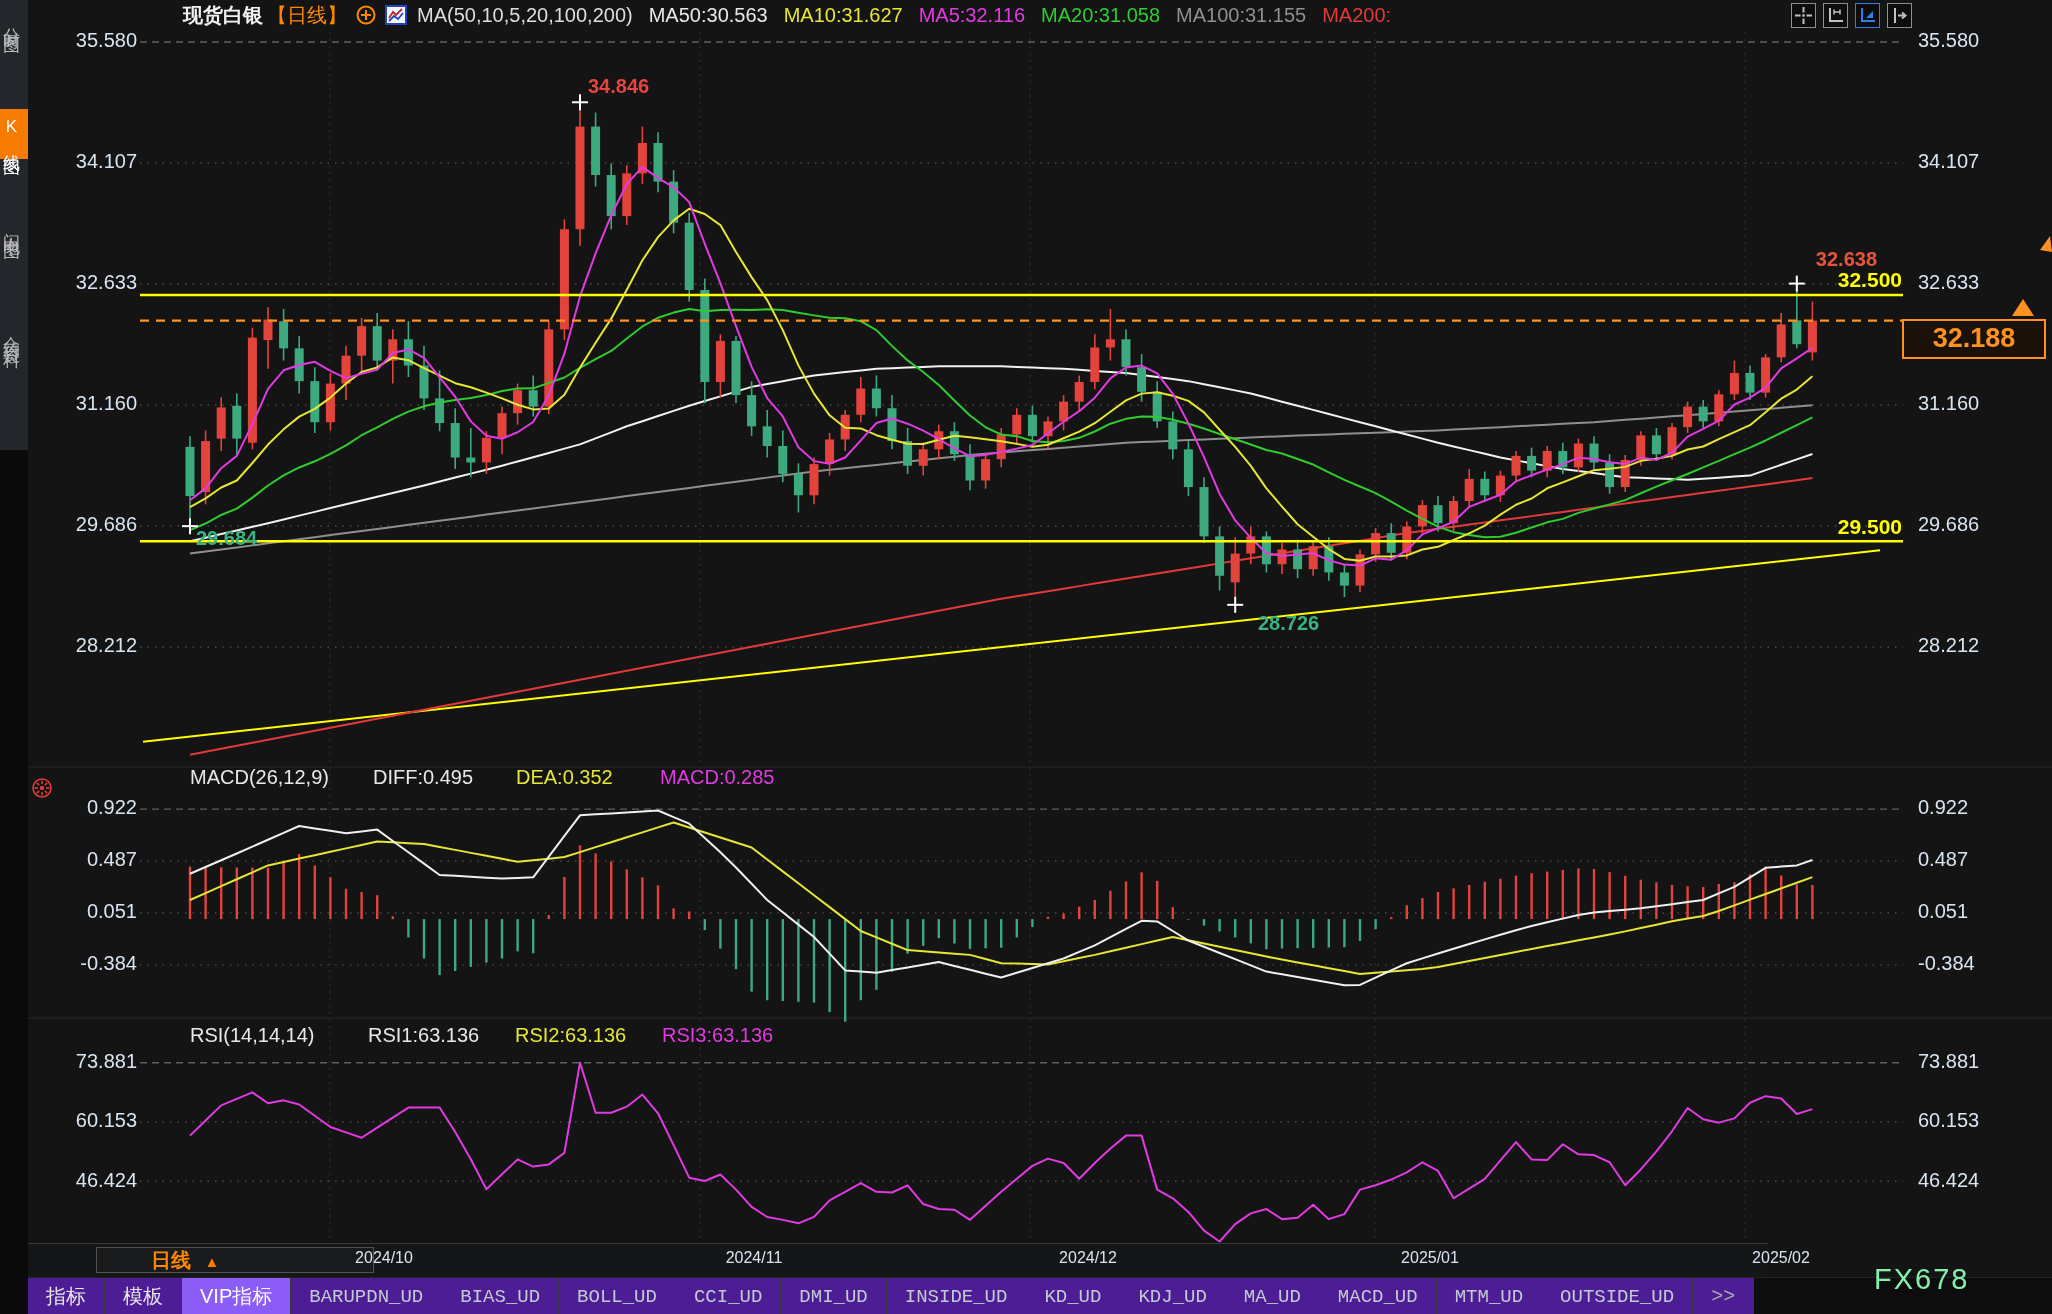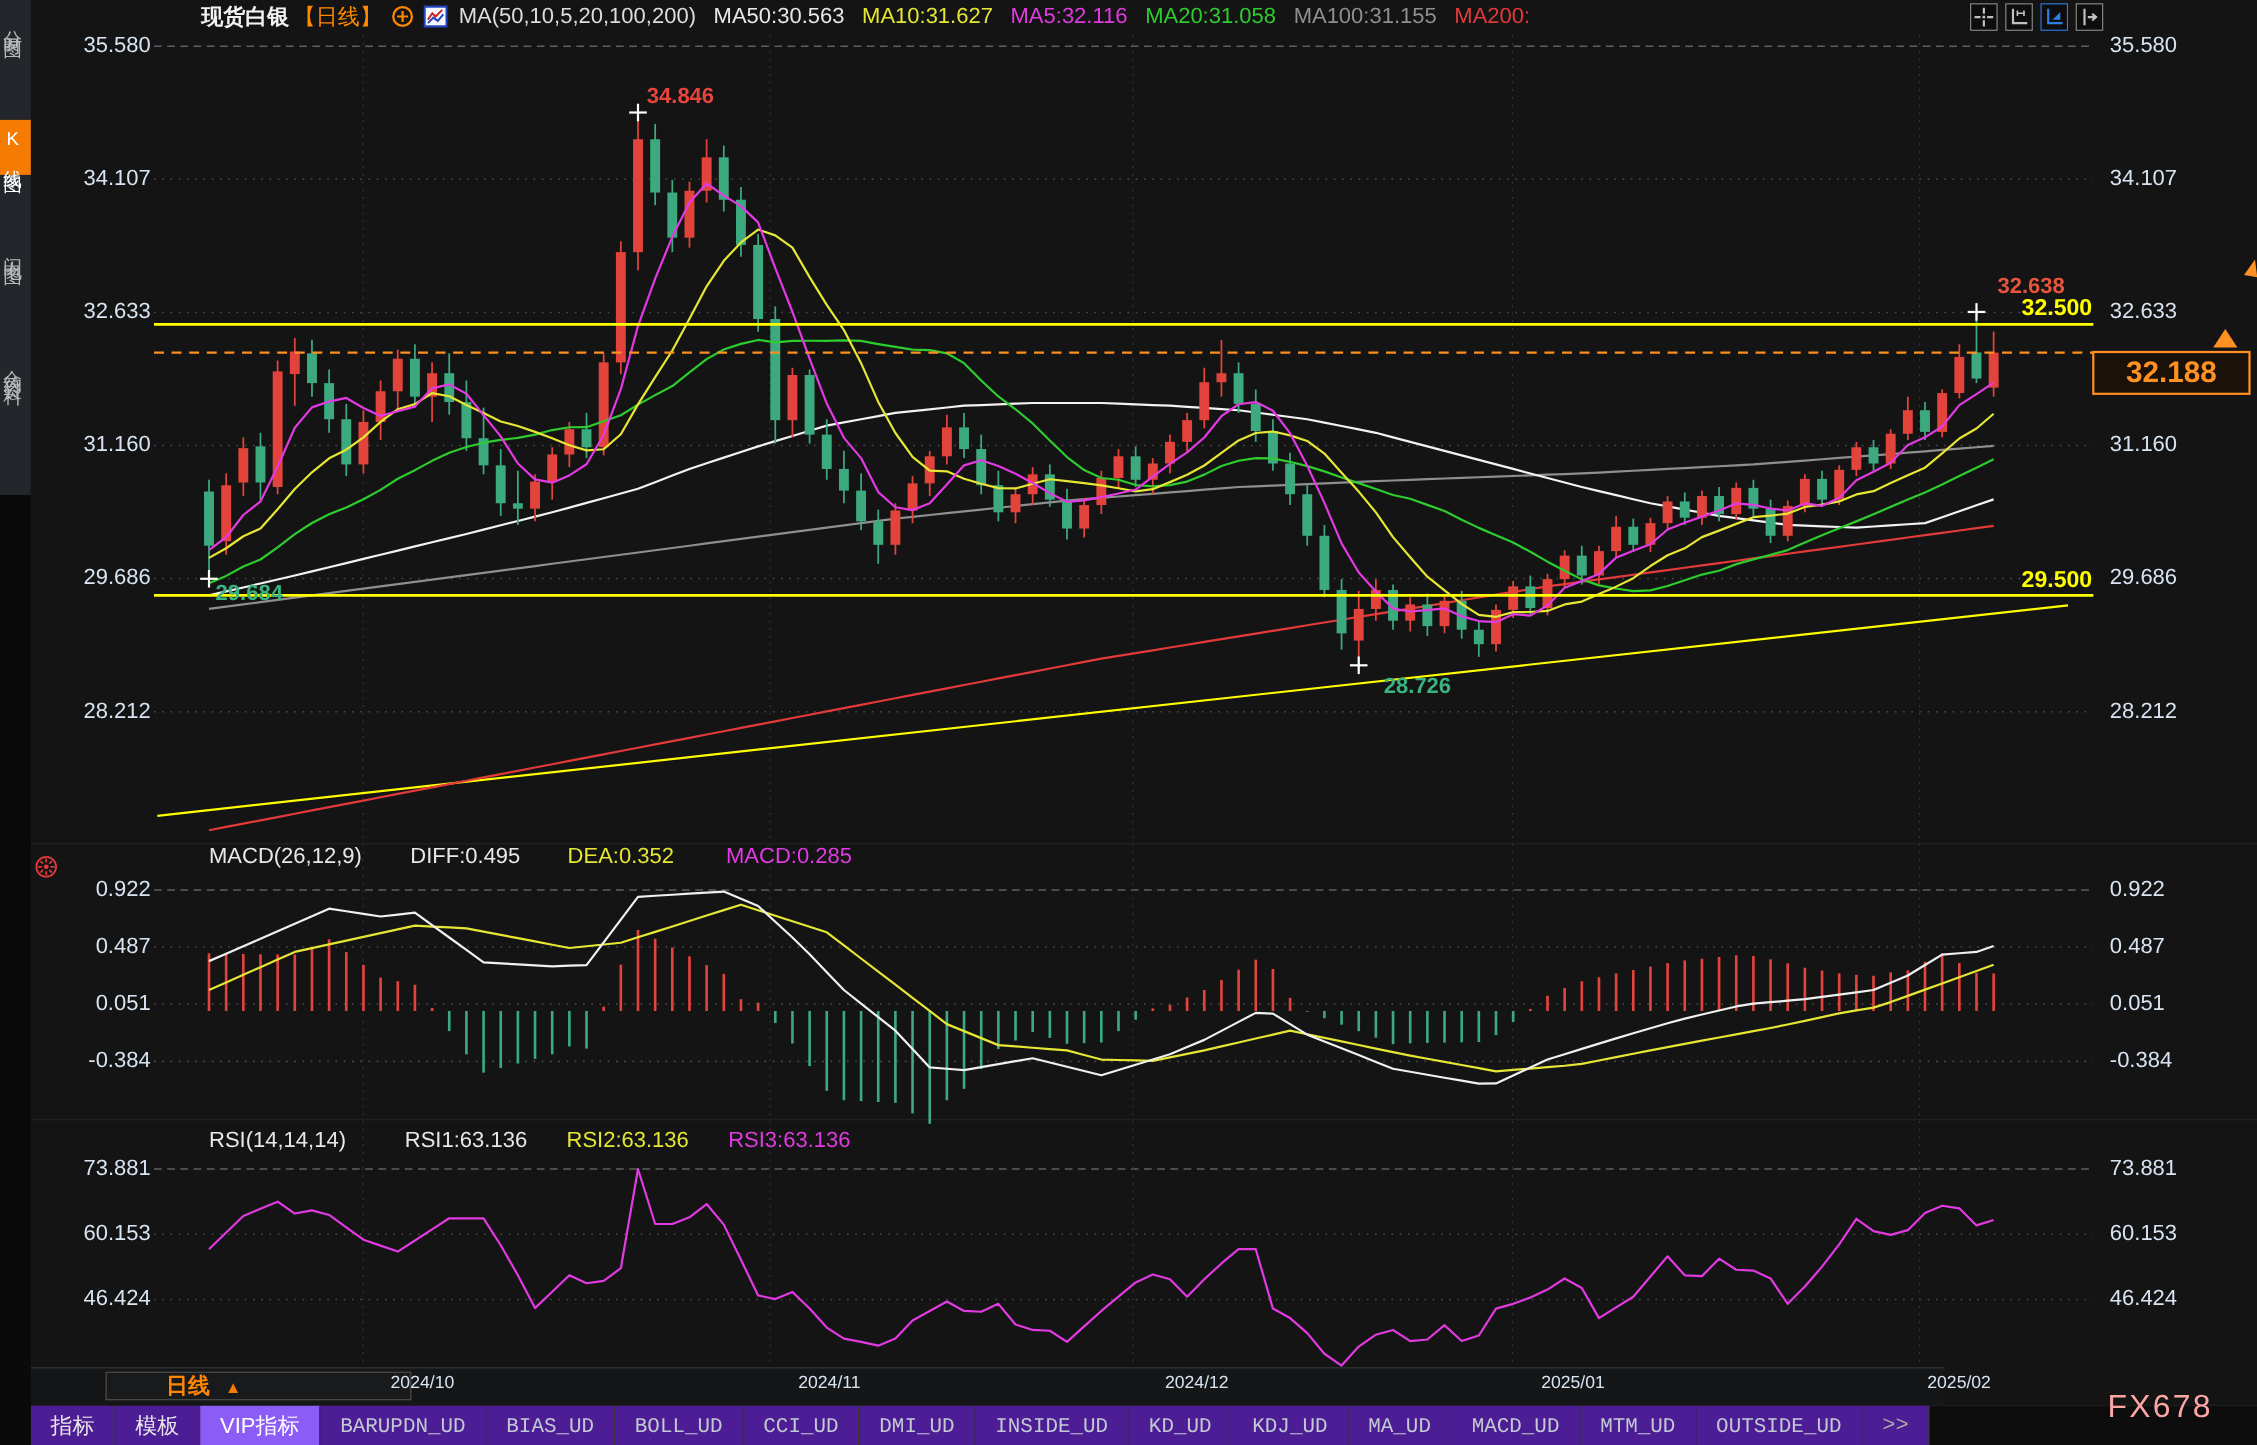--- a/index.html
+++ b/index.html
@@ -35,21 +35,21 @@
   .period-cell .tri{font-size:15px;margin-left:8px;color:#f67b03;}
   .xdate{position:absolute;top:5px;transform:translateX(-50%);color:#d8e4f2;font-size:16px;}
   
   .toolbar{position:absolute;left:28px;top:1277px;width:2024px;height:37px;background:#0d0d0d;
            display:flex;align-items:stretch;z-index:18;border-top:1px solid #222;}
   .tb{display:flex;align-items:center;justify-content:center;color:#e8e8e8;font-size:20px;
       padding:0 18px;border-right:1px solid #3a3a3a;cursor:pointer;background:#4c1d95;}
   .tb.ud{font-family:"Liberation Mono",monospace;color:#c2c9d2;font-size:19px;}
   .tb.active{background:#8b5cf6;color:#ffffff;}
   .tb.more{color:#aaaaaa;font-family:"Liberation Mono",monospace;}
-  .watermark{position:absolute;left:1916px;top:1263px;color:#fca5a5;font-size:29px;
+  .watermark{position:absolute;left:1874px;top:1263px;color:#86efac;font-size:29px;
              letter-spacing:2px;z-index:25;}
   .burst{position:absolute;left:30px;top:776px;z-index:12;}
 </style>
 </head>
 <body>
 
 <div class="app">
 
   <svg id="chart" width="2052" height="1245">
       <rect x="28" y="30" width="2024" height="1213" fill="transparent"></rect>

